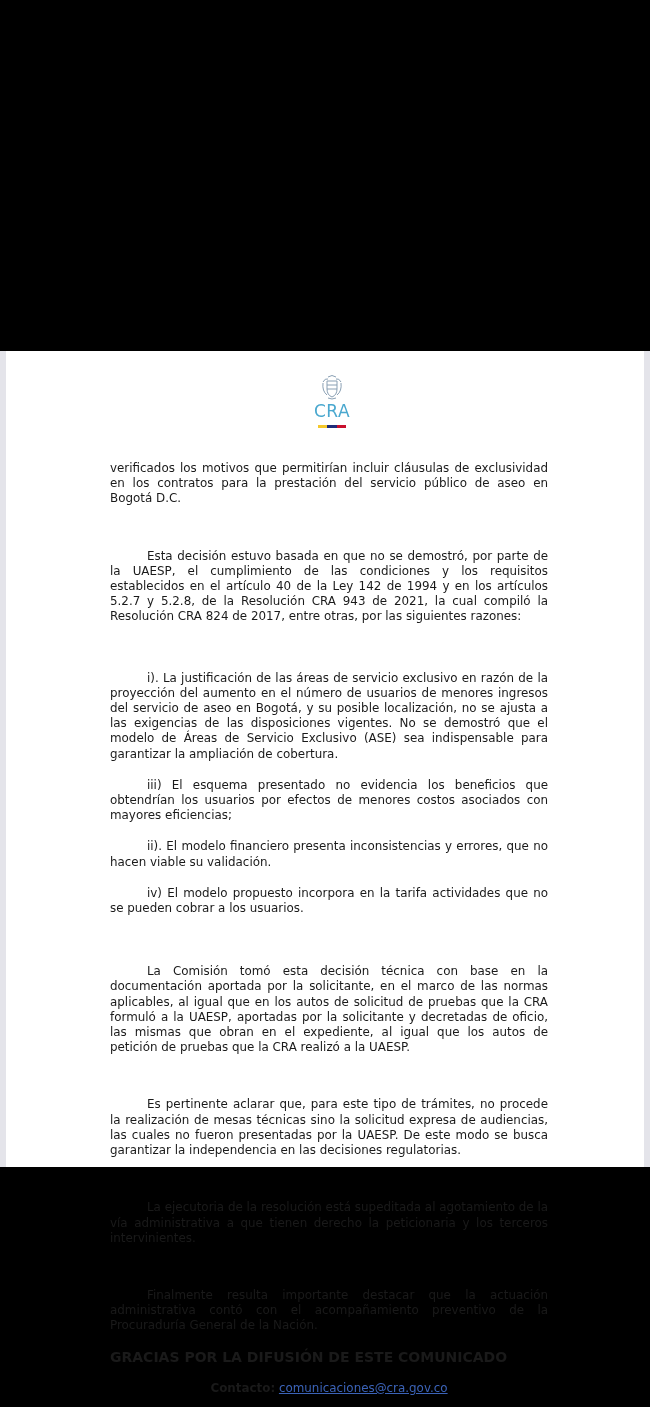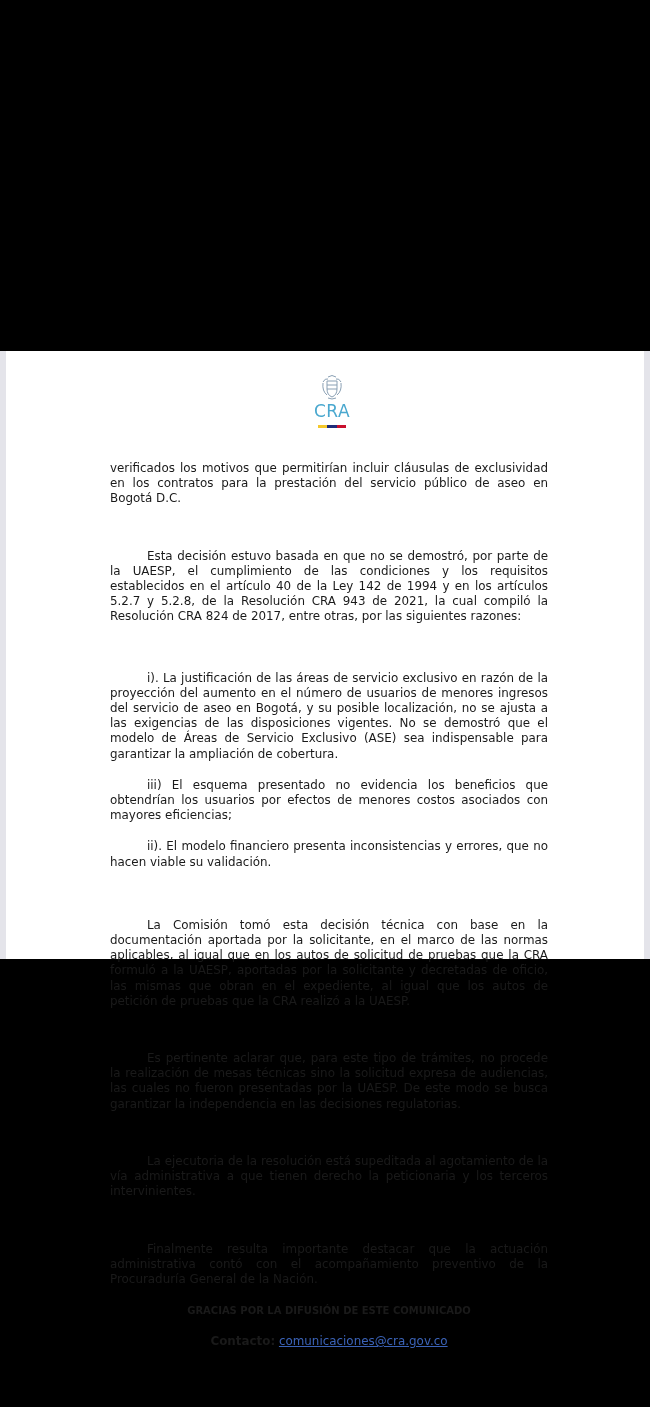--- a/index.html
+++ b/index.html
@@ -2,21 +2,21 @@
 <html><head>
 <meta charset="utf-8">
 <style>
   html, body { margin: 0; padding: 0; }
   body {
     width: 650px; height: 1407px; background: #000;
     position: relative; overflow: hidden;
     font-family: "DejaVu Sans", sans-serif;
   }
   .page {
-    position: absolute; left: 0; top: 351px; width: 650px; height: 608px;
+    position: absolute; left: 0; top: 351px; width: 650px; height: 816px;
     background: #fff;
     border-left: 6px solid #e4e4ea;
     border-right: 6px solid #e4e4ea;
     box-sizing: border-box;
   }
   .logo {
     position: absolute; left: 300px; top: 22px; width: 52px; height: 66px;
     text-align: center;
   }
   .logo svg { display: block; margin: 0 auto; }
@@ -28,21 +28,21 @@
   .flag span { flex: 1; }
   .content {
     position: absolute; left: 88px; top: 94px; width: 470px;
     font-size: 11.9px; line-height: 15.2px; color: #1a1a1a;
     text-align: justify;
   }
   .content p { margin: 16px; }
   .gap { height: 10px; }
   .indent { text-indent: 37px; }
   .heading {
-    text-align: center; font-weight: bold; font-size: 10px;
+    font-weight: bold; font-size: 14px;
     margin-top: 22px;
   }
   .contact { margin-top: 8px; text-align: center; }
   .contact b { font-weight: bold; }
   .contact a { color: #3b63b8; text-decoration: underline; }
 </style>
 </head>
 <body>
 
 <div class="page">
@@ -68,20 +68,21 @@
 
   <div class="content">
     <p>verificados los motivos que permitirían incluir cláusulas de exclusividad en los contratos para la prestación del servicio público de aseo en Bogotá D.C.</p>
     <div class="gap"></div>
     <p class="indent">Esta decisión estuvo basada en que no se demostró, por parte de la UAESP, el cumplimiento de las condiciones y los requisitos establecidos en el artículo 40 de la Ley 142 de 1994 y en los artículos 5.2.7 y 5.2.8, de la Resolución CRA 943 de 2021, la cual compiló la Resolución CRA 824 de 2017, entre otras, por las siguientes razones:</p>
     <div class="gap"></div>
     <div class="gap" style="height:4px"></div>
     <p class="indent">i).  La justificación de las áreas de servicio exclusivo en razón de la proyección del aumento en el número de usuarios de menores ingresos del servicio de aseo en Bogotá, y su posible localización, no se ajusta a las exigencias de las disposiciones vigentes. No se demostró que el modelo de Áreas de Servicio Exclusivo (ASE) sea indispensable para garantizar la ampliación de cobertura.</p>
     <p class="indent">iii) El esquema presentado no evidencia los beneficios que obtendrían los usuarios por efectos de menores costos asociados con mayores eficiencias;</p>
     <p class="indent">ii). El modelo financiero presenta inconsistencias y errores, que no hacen viable su validación.</p>
+    <p class="indent">iv) El modelo propuesto incorpora en la tarifa actividades que no se pueden cobrar a los usuarios.</p>
     <div class="gap" style="height:16px"></div>
     <p class="indent">La Comisión tomó esta decisión técnica con base en la documentación aportada por la solicitante, en el marco de las normas aplicables, al igual que en los autos de solicitud de pruebas que la CRA formuló a la UAESP, aportadas por la solicitante y decretadas de oficio, las mismas que obran en el expediente, al igual que los autos de petición de pruebas que la CRA realizó a la UAESP.</p>
     <div class="gap"></div>
     <p class="indent">Es pertinente aclarar que, para este tipo de trámites, no procede la realización de mesas técnicas sino la solicitud expresa de audiencias, las cuales no fueron presentadas por la UAESP. De este modo se busca garantizar la independencia en las decisiones regulatorias.</p>
     <div class="gap"></div>
     <p class="indent">La ejecutoria de la resolución está supeditada al agotamiento de la vía administrativa a que tienen derecho la peticionaria y los terceros intervinientes.</p>
     <div class="gap"></div>
     <p class="indent">Finalmente resulta importante destacar que la actuación administrativa contó con el acompañamiento preventivo de la Procuraduría General de la Nación.</p>
     <p class="heading">GRACIAS POR LA DIFUSIÓN DE ESTE COMUNICADO</p>
     <p class="contact">

